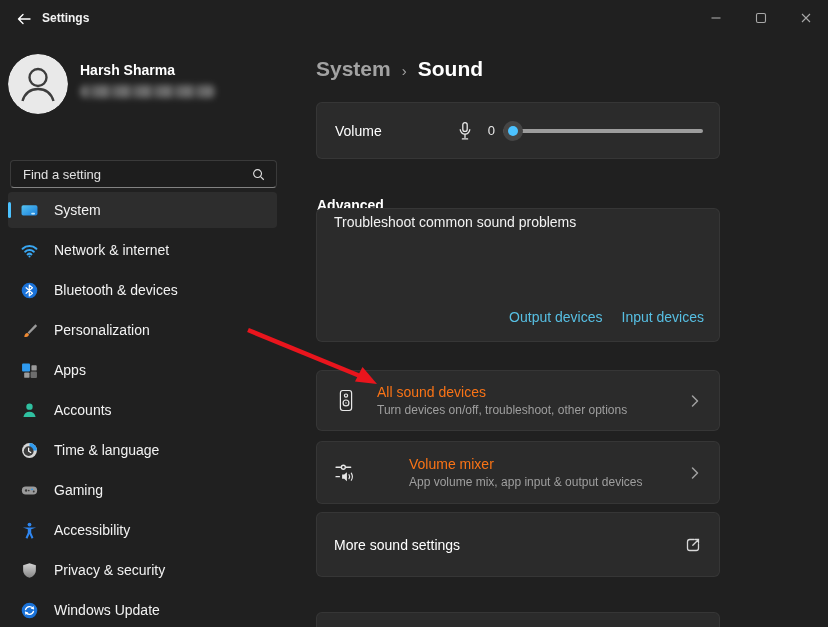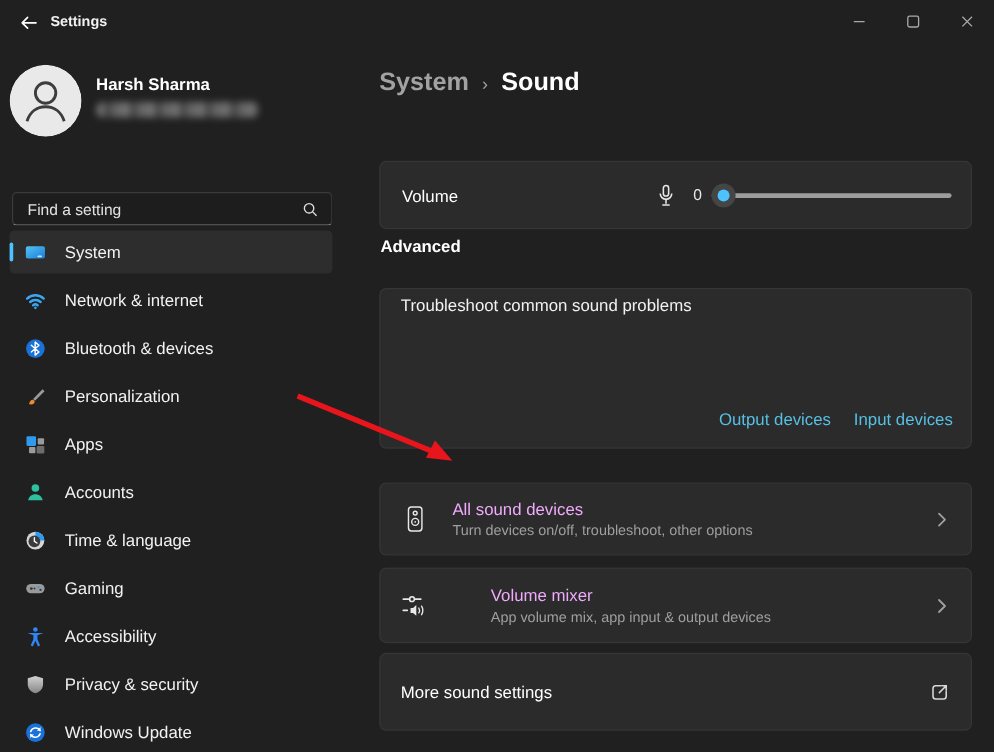--- a/index.html
+++ b/index.html
@@ -54,22 +54,22 @@
   .nav-icon{width:17px;height:17px;display:flex;align-items:center;justify-content:center;}
   .nav-icon svg{width:17px;height:17px;}
   .nav-label{margin-left:16px;font-size:14px;color:#f2f2f2;}
   
   .main{position:absolute;left:316px;top:36px;width:494px;bottom:0;}
   .breadcrumb{position:absolute;left:0;top:21px;display:flex;align-items:center;}
   .crumb-parent{font-size:21px;font-weight:600;color:#a2a2a2;cursor:pointer;}
   .crumb-sep{font-size:15px;color:#a2a2a2;margin:2px 11px 0;}
   .crumb-current{font-size:21px;font-weight:700;color:#fff;}
   .card{
-    position:absolute;left:0;width:494px;background:var(--card);
-    border:1px solid var(--card-border);border-radius:6px;margin-top:32px;
+    position:absolute;left:0;width:404px;background:var(--card);
+    border:1px solid var(--card-border);border-radius:6px;
   }
   .vol-card{top:66px;height:57px;display:flex;align-items:center;padding:0 16px 0 18px;}
   .vol-label{font-size:14px;}
   .vol-right{margin-left:auto;display:flex;align-items:center;}
   .mic-icon{width:20px;height:20px;margin-right:11px;}
   .vol-value{font-size:13px;color:#e8e8e8;margin-right:8px;min-width:9px;text-align:right;}
   .slider{position:relative;width:200px;height:20px;cursor:pointer;}
   .slider-track{position:absolute;left:0;right:0;top:8px;height:4px;border-radius:2px;background:#9d9d9d;}
   .slider-thumb{
     position:absolute;left:0;top:0;width:20px;height:20px;border-radius:50%;
@@ -79,21 +79,21 @@
   .section-heading{position:absolute;left:1px;top:161px;font-size:14px;font-weight:700;}
   .trouble-card{top:172px;height:134px;padding:5px 17px;}
   .trouble-title{font-size:14px;color:#f2f2f2;}
   .trouble-links{position:absolute;right:15px;bottom:16px;display:flex;gap:19px;}
   .link{font-size:14px;color:var(--link);cursor:pointer;}
   .row-card{display:flex;align-items:center;padding:0 16px 0 17px;}
   .asd-card{top:334px;height:61px;}
   .mix-card{top:405px;height:63px;gap:32px;}
   .row-icon{width:24px;height:24px;display:flex;align-items:center;justify-content:center;margin-right:19px;}
   .row-texts{display:flex;flex-direction:column;}
-  .row-title{font-size:14px;color:#f0abfc;}
+  .row-title{font-size:14px;color:#f97316;}
   .row-sub{font-size:12px;color:var(--sub);margin-top:3px;}
   .row-chevron{margin-left:auto;width:16px;height:16px;}
   .more-card{top:476px;height:65px;display:flex;align-items:center;padding:0 17px;}
   .more-title{font-size:14px;}
   .ext-icon{margin-left:auto;width:18px;height:18px;}
   .partial-card{top:576px;height:30px;}
   
   .annot{position:absolute;left:0;top:0;width:828px;height:627px;pointer-events:none;}
   .arrow-line{stroke:var(--arrow);}
   .arrow-head{fill:var(--arrow);}

